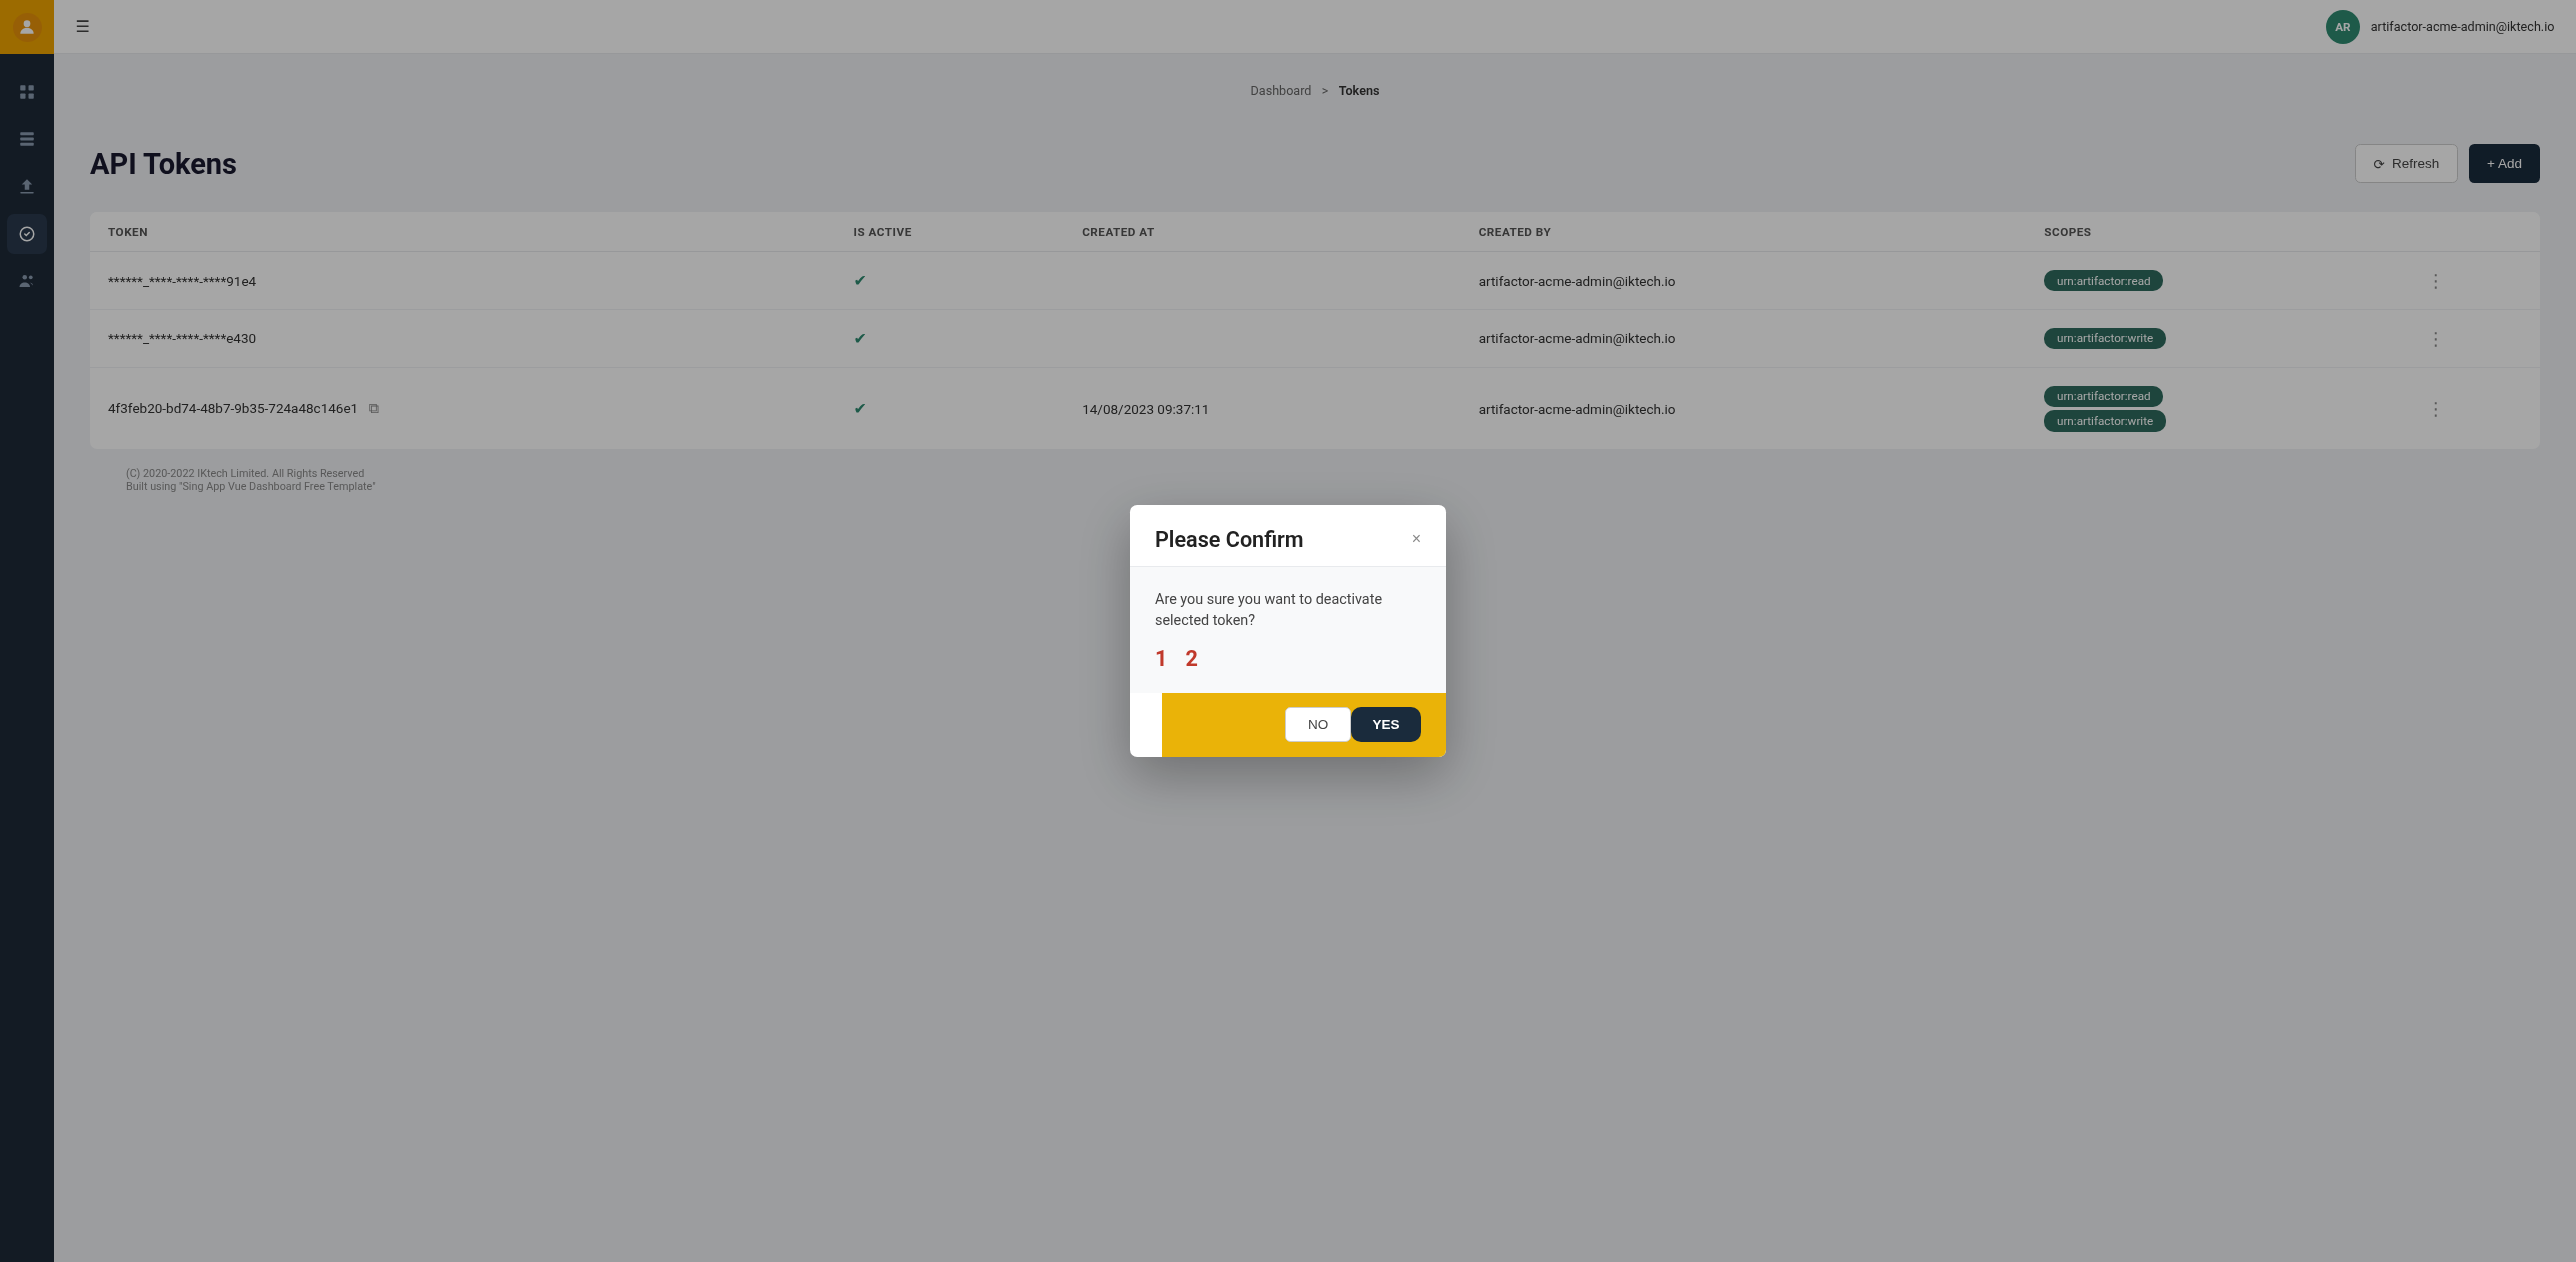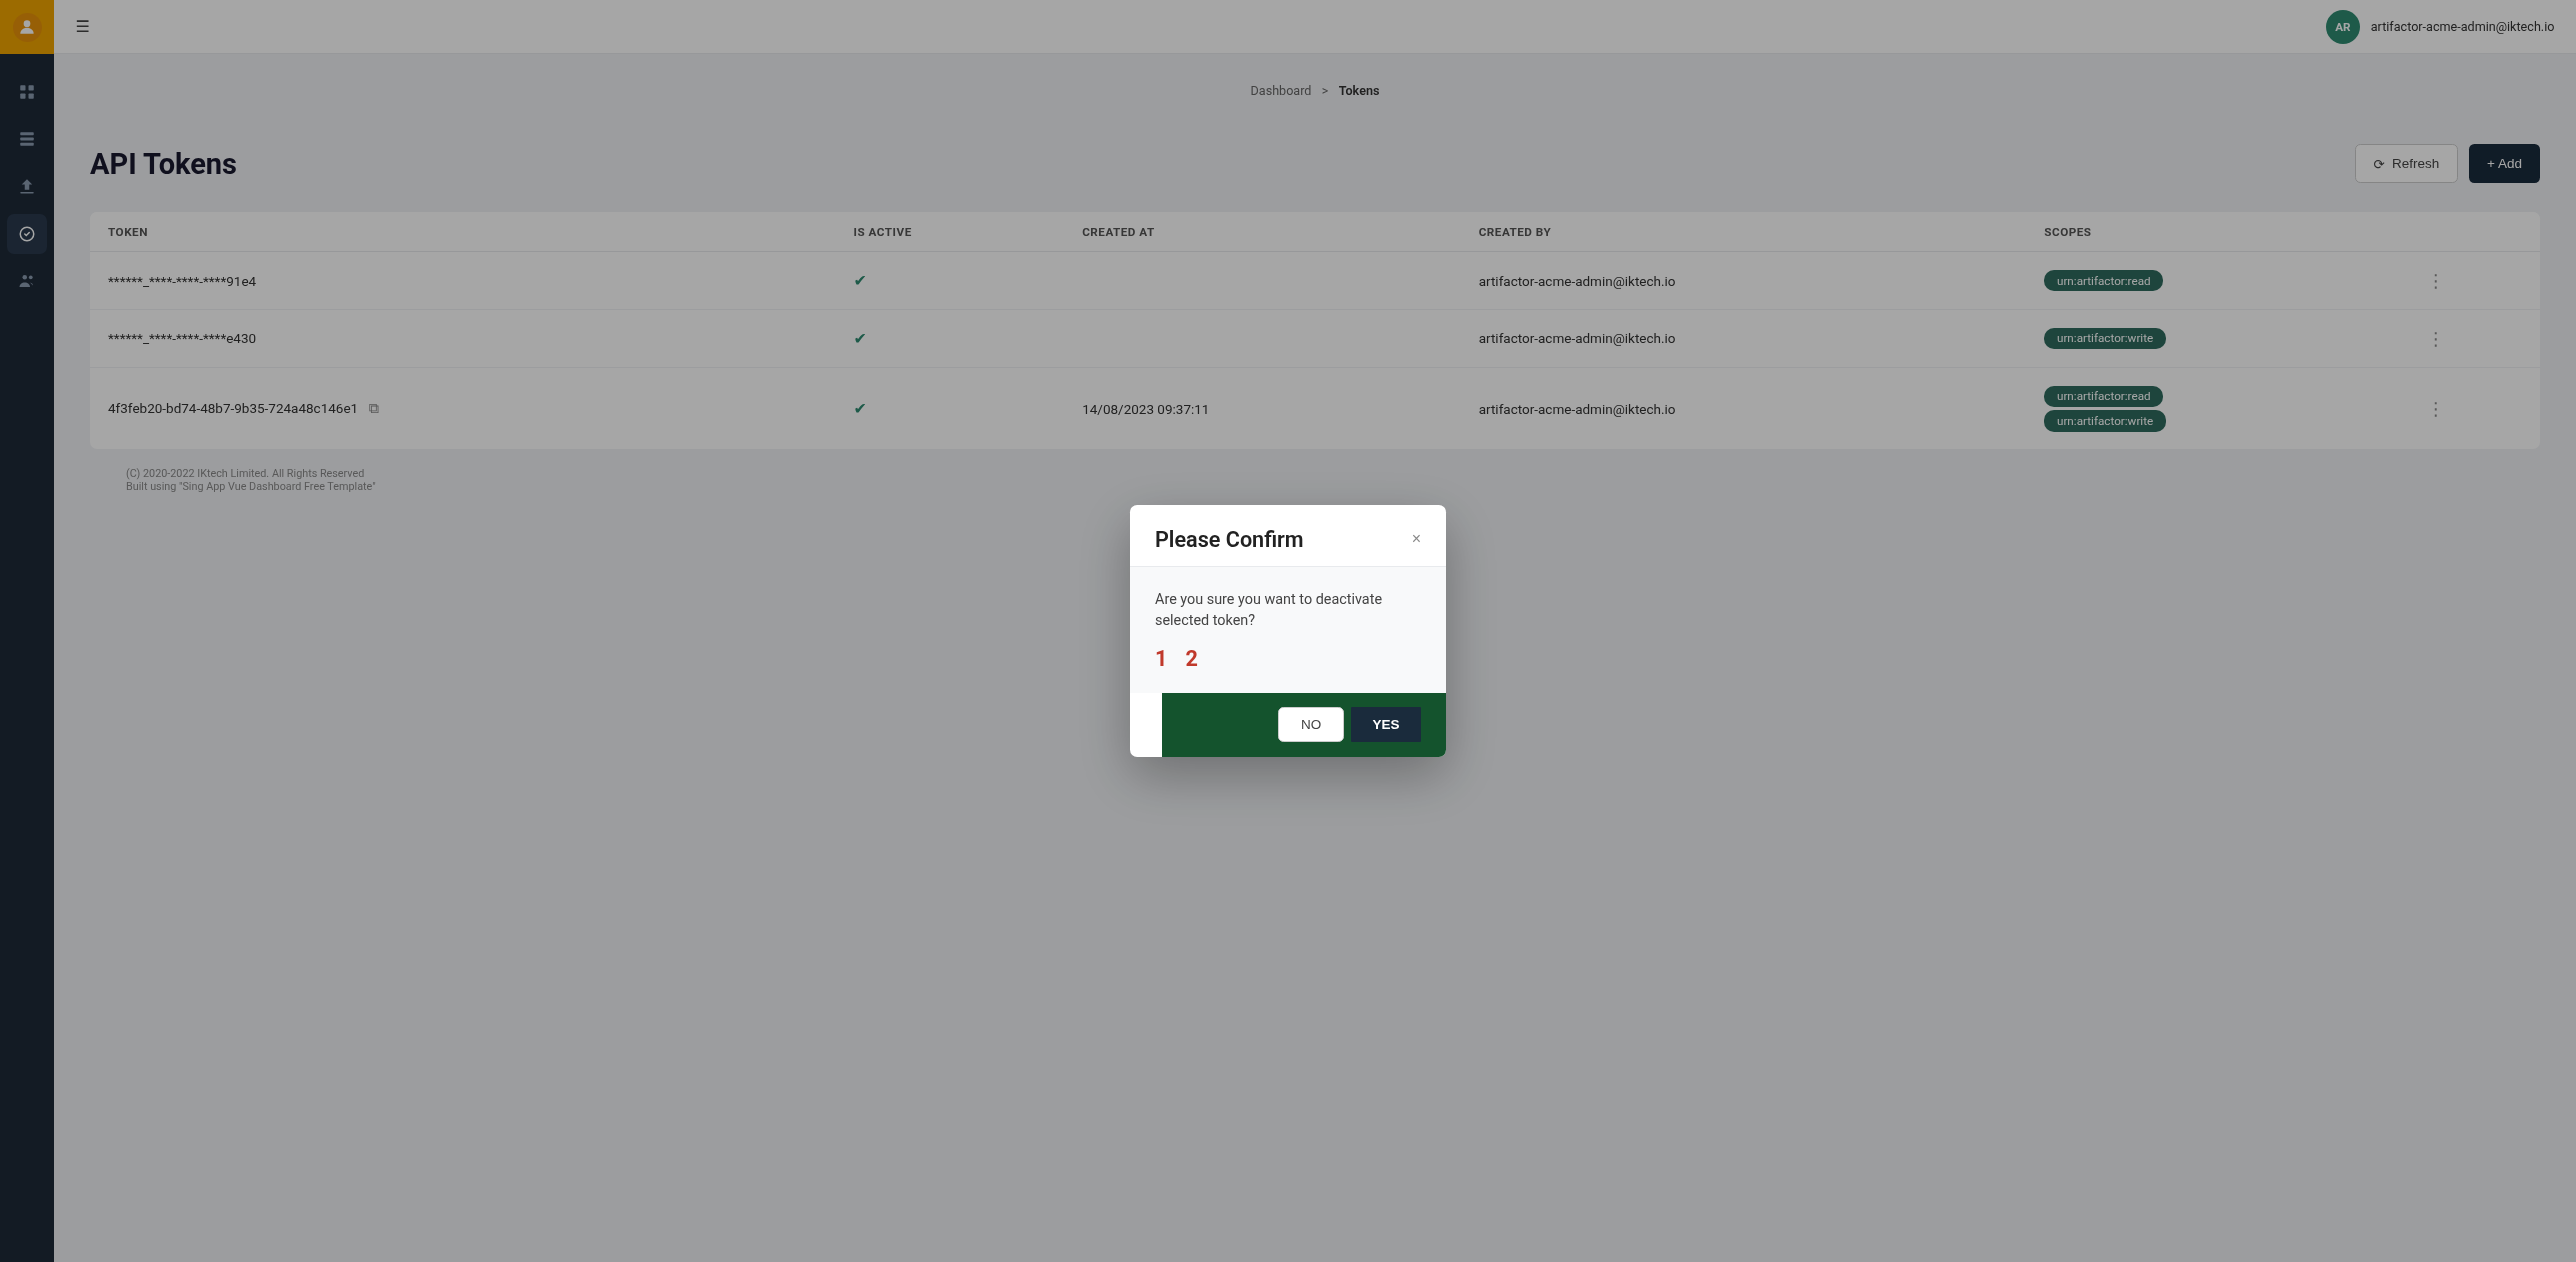--- a/index.html
+++ b/index.html
@@ -269,39 +269,39 @@
     }
     .modal-num {
       font-size: 21.6px;
       font-weight: 700;
       color: #c0392b;
     }
     .modal-footer {
       padding: 14.4px 25px;
       display: flex;
       justify-content: flex-end;
-      gap: 7px;
-      background: #14532d;
+      gap: 0;
+      background: #eab308;
       margin-left: 32px;
     }
     .btn-no {
       padding: 9px 21.6px;
       border: 0.9px solid #ccc;
       background: #fff;
       border-radius: 5.4px;
       cursor: pointer;
       font-size: 13.5px;
       color: #444;
     }
     .btn-yes {
       padding: 9px 21.6px;
       background: #1a2b3c;
       color: #fff;
       border: none;
-      border-radius: 1px;
+      border-radius: 10px;
       cursor: pointer;
       font-size: 13.5px;
       font-weight: 600;
     }
   </style>
 </head>
 <body>
 
 <div class="sidebar">
   <div class="sidebar-logo">

